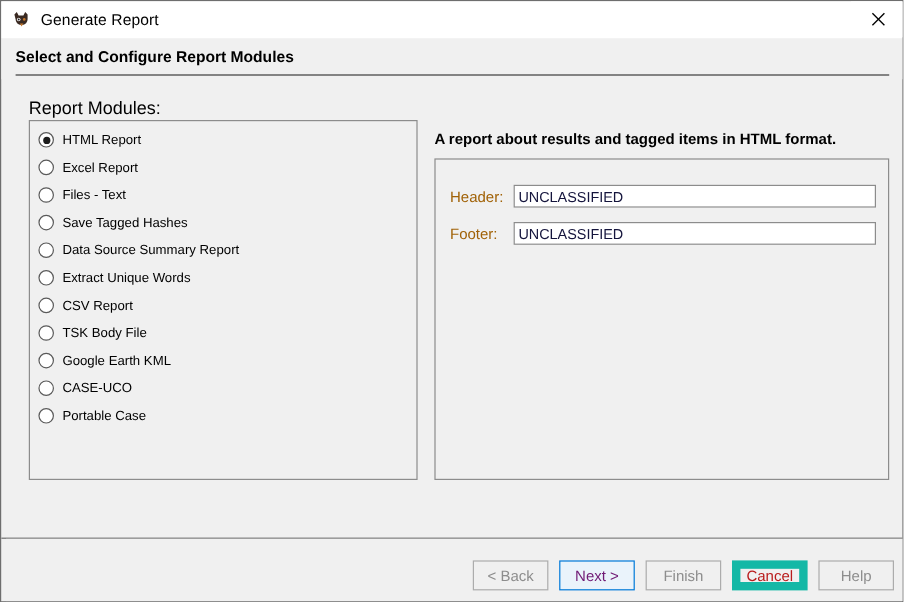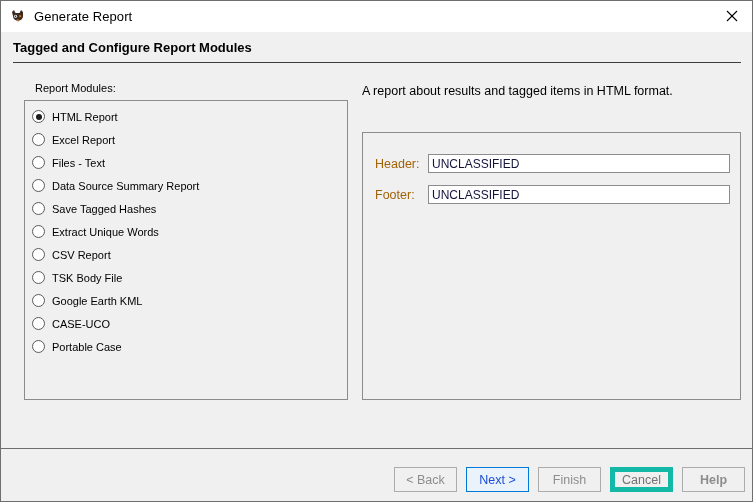--- a/index.html
+++ b/index.html
@@ -76,23 +76,23 @@
     left: 12px;
     top: 30px;
     width: 728px;
     height: 1px;
     background: #3c3c3c;
   }
 
   
   #modules-label {
     position: absolute;
-    left: 34px;
+    left: 23px;
     top: 81px;
-    font-size: 11px;
+    font-size: 15px;
     color: #000000;
   }
   #modules-panel {
     position: absolute;
     left: 23px;
     top: 99px;
     width: 324px;
     height: 300px;
     box-sizing: border-box;
     border: 1px solid #8c8c8c;
@@ -130,23 +130,24 @@
   .module-label {
     font-size: 11px;
     color: #000000;
     white-space: nowrap;
   }
 
   
   #desc-text {
     position: absolute;
     left: 361px;
-    top: 83px;
+    top: 108px;
     font-size: 12.5px;
     color: #000000;
+    font-weight: bold;
   }
   #config-panel {
     position: absolute;
     left: 361px;
     top: 131px;
     width: 379px;
     height: 268px;
     box-sizing: border-box;
     border: 1px solid #8c8c8c;
     background: #f0f0f0;
@@ -203,33 +204,33 @@
     font-family: "Liberation Sans", sans-serif;
     font-size: 12.5px;
     display: flex;
     align-items: center;
     justify-content: center;
     background: #f0f0f0;
     border: 1px solid #acacac;
     color: #8d8d8d;
   }
   .btn.enabled {
-    border: 5px solid #14b8a6;
-    color: #737373;
+    border: 7px solid #14b8a6;
+    color: #b91c1c;
   }
   .btn.default {
     border: 1px solid #0078d7;
     background: #eaf3fb;
-    color: #1d4ed8;
+    color: #701a75;
   }
   #btn-back   { left: 389px; width: 63px; }
   #btn-next   { left: 461px; width: 63px; }
   #btn-finish { left: 533px; width: 63px; }
   #btn-cancel { left: 605px; width: 63px; }
-  #btn-help   { left: 677px; width: 63px; font-weight: bold; }
+  #btn-help   { left: 677px; width: 63px; }
 </style>
 </head>
 <body>
 
 <div id="window">
 
   <div id="titlebar">
     <span id="app-icon">
       <svg width="16" height="16" viewBox="0 0 16 16">
         <path d="M2 3 L4 1 L5.5 4 L9.5 4 L11 1 L13 3 L13 7 Q13 11 8 12 Q3 11 3 7 Z" fill="#3a2a22"></path>
@@ -242,46 +243,46 @@
     <span id="title-text">Generate Report</span>
     <div id="close-btn">
       <svg width="12" height="12" viewBox="0 0 12 12">
         <line x1="1" y1="1" x2="11" y2="11" stroke="#000000" stroke-width="1.1"></line>
         <line x1="11" y1="1" x2="1" y2="11" stroke="#000000" stroke-width="1.1"></line>
       </svg>
     </div>
   </div>
 
   <div id="step-header">
-    <div id="step-title">Tagged and Configure Report Modules</div>
+    <div id="step-title">Select and Configure Report Modules</div>
     <div id="step-rule"></div>
   </div>
 
   <div id="modules-label">Report Modules:</div>
   <div id="modules-panel">
 
     <div class="module-row">
       <span class="radio checked"></span>
       <span class="module-label">HTML Report</span>
     </div>
     <div class="module-row">
       <span class="radio"></span>
       <span class="module-label">Excel Report</span>
     </div>
     <div class="module-row">
       <span class="radio"></span>
       <span class="module-label">Files - Text</span>
     </div>
     <div class="module-row">
       <span class="radio"></span>
+      <span class="module-label">Save Tagged Hashes</span>
+    </div>
+    <div class="module-row">
+      <span class="radio"></span>
       <span class="module-label">Data Source Summary Report</span>
-    </div>
-    <div class="module-row">
-      <span class="radio"></span>
-      <span class="module-label">Save Tagged Hashes</span>
     </div>
     <div class="module-row">
       <span class="radio"></span>
       <span class="module-label">Extract Unique Words</span>
     </div>
     <div class="module-row">
       <span class="radio"></span>
       <span class="module-label">CSV Report</span>
     </div>
     <div class="module-row">

